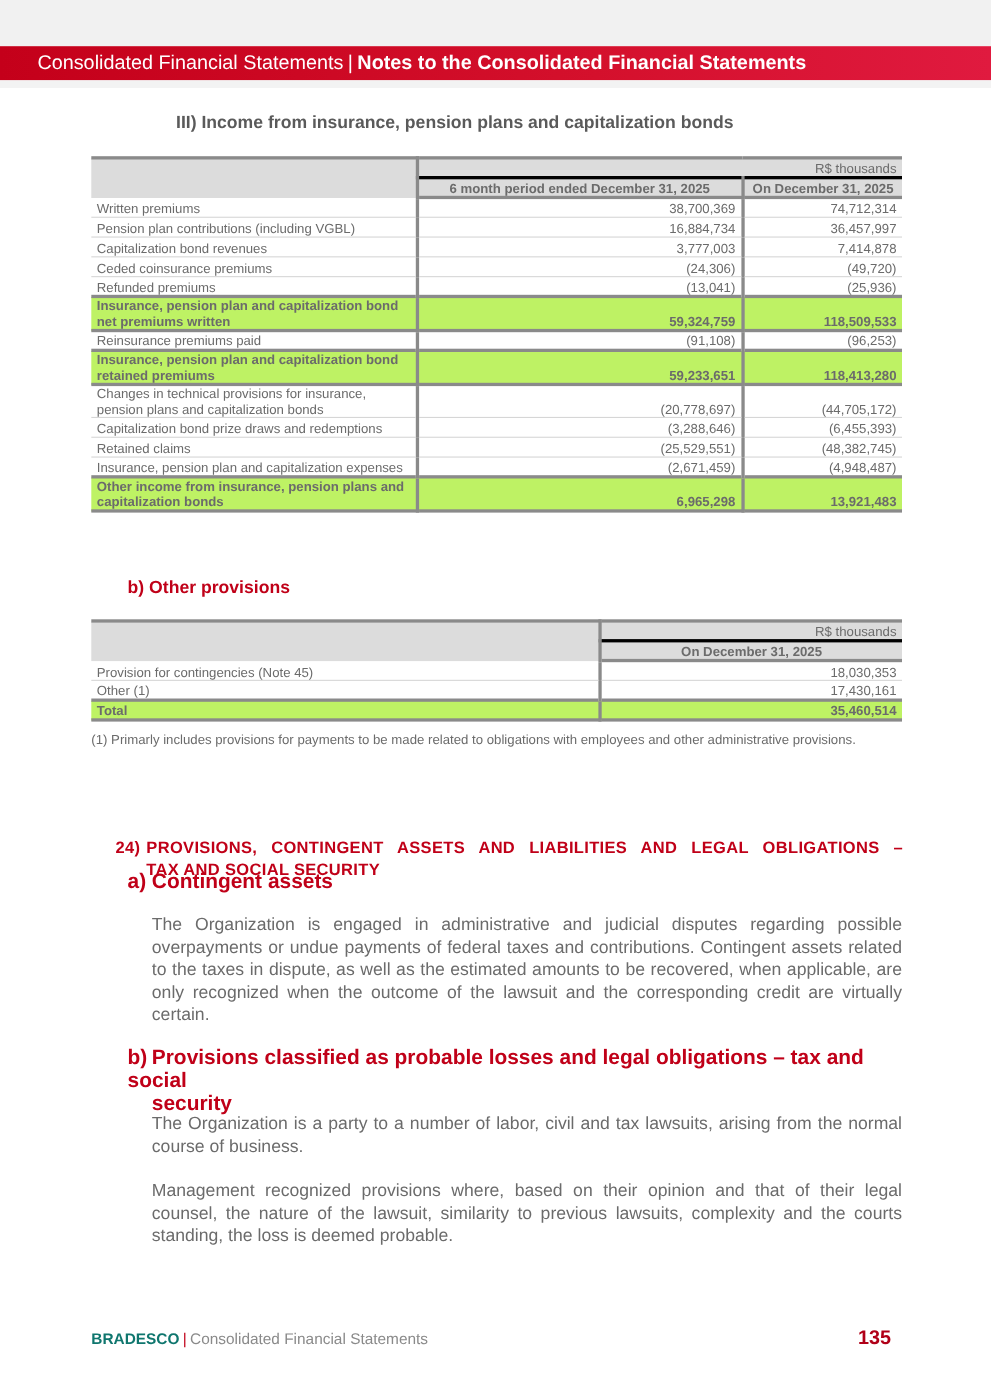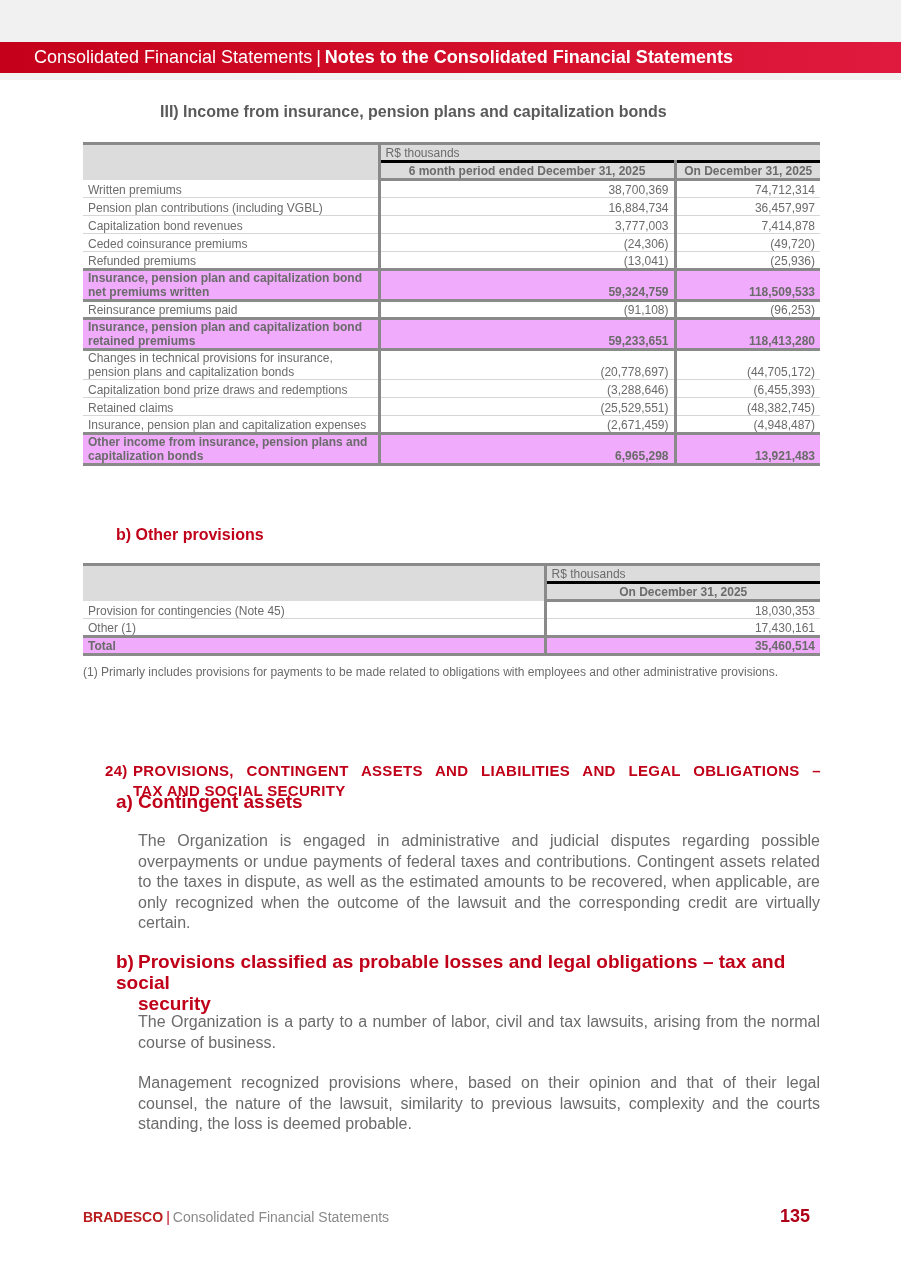--- a/index.html
+++ b/index.html
@@ -19,24 +19,24 @@
   .sec-title { position: absolute; font-weight: bold; white-space: nowrap; }
   .t-income { left: 160px; top: 103px; font-size: 16px; color: #5a5a5a; }
   .t-otherprov { left: 116px; top: 526px; font-size: 16px; color: #c00018; text-align: right; }
 
   table.fin { position: absolute; border-collapse: collapse; font-size: 12px; color: #6b6b6b; }
   table.fin td { padding: 0 5px; vertical-align: bottom; height: 18px; line-height: 14px; }
   table.fin td.num { text-align: right; white-space: nowrap; }
   table.fin tr.row td { border-bottom: 1px solid #d6d6d6; }
   table.fin td.vr { border-right: 3px solid #8a8a8a; }
   table.fin tr.hdr td { background: #dcdcdc; }
-  table.fin tr.total td { background: #f0abfc; font-weight: bold; border-top: 3px solid #8a8a8a; border-bottom: 3px solid #8a8a8a; }
+  table.fin tr.total td { background: #bef264; font-weight: bold; border-top: 3px solid #8a8a8a; border-bottom: 3px solid #8a8a8a; }
   table.fin tr.top td { border-top: 3px solid #8a8a8a; }
   table.fin tr.colhdr td { border-bottom: 3px solid #8a8a8a; font-weight: bold; text-align: center; border-top: 3px solid #000000; }
-  table.fin td.unit { }
+  table.fin td.unit { text-align: right; }
 
   #tbl1 { left: 83px; top: 142px; width: 737px; }
   #tbl1 col.c1 { width: 296px; } #tbl1 col.c2 { width: 296px; } #tbl1 col.c3 { width: 145px; }
   #tbl2 { left: 83px; top: 563px; width: 737px; }
   #tbl2 col.c1 { width: 462px; } #tbl2 col.c2 { width: 275px; }
 
   .footnote { position: absolute; left: 83px; top: 665px; width: 737px; font-size: 12px; line-height: 15px; color: #6b6b6b; text-align: justify; }
 
   .h24 { position: absolute; left: 105px; top: 733px; width: 716px; color: #c00018; font-weight: bold; font-size: 15px; line-height: 20px; letter-spacing: 0.3px; }
   .h24 .num { display: inline-block; width: 28px; }
@@ -48,21 +48,21 @@
   .hsub .rest { padding-left: 22px; display: block; }
   #h-a { top: 791px; }
   #h-b { top: 951px; }
 
   .para { position: absolute; left: 138px; width: 682px; font-size: 16px; line-height: 20.5px; color: #6b6b6b; text-align: justify; }
   #p-a { top: 831px; }
   #p-b1 { top: 1012px; }
   #p-b2 { top: 1073px; }
 
   .footer { position: absolute; left: 83px; top: 1209px; font-size: 14px; white-space: nowrap; color: #8a8a8a; }
-  .footer .brand { color: #b91c1c; font-weight: bold; }
+  .footer .brand { color: #0f766e; font-weight: bold; }
   .footer .pipe { color: #c00018; margin: 0 3px; }
   .pagenum { position: absolute; left: 780px; top: 1206px; font-size: 18px; font-weight: bold; color: #b00018; }
 </style>
 </head>
 <body>
 
 <div class="top-strip"></div>
 <div class="header-band">
   <span>Consolidated Financial Statements</span><span class="sep">|</span><b>Notes to the Consolidated Financial Statements</b>
 </div>

